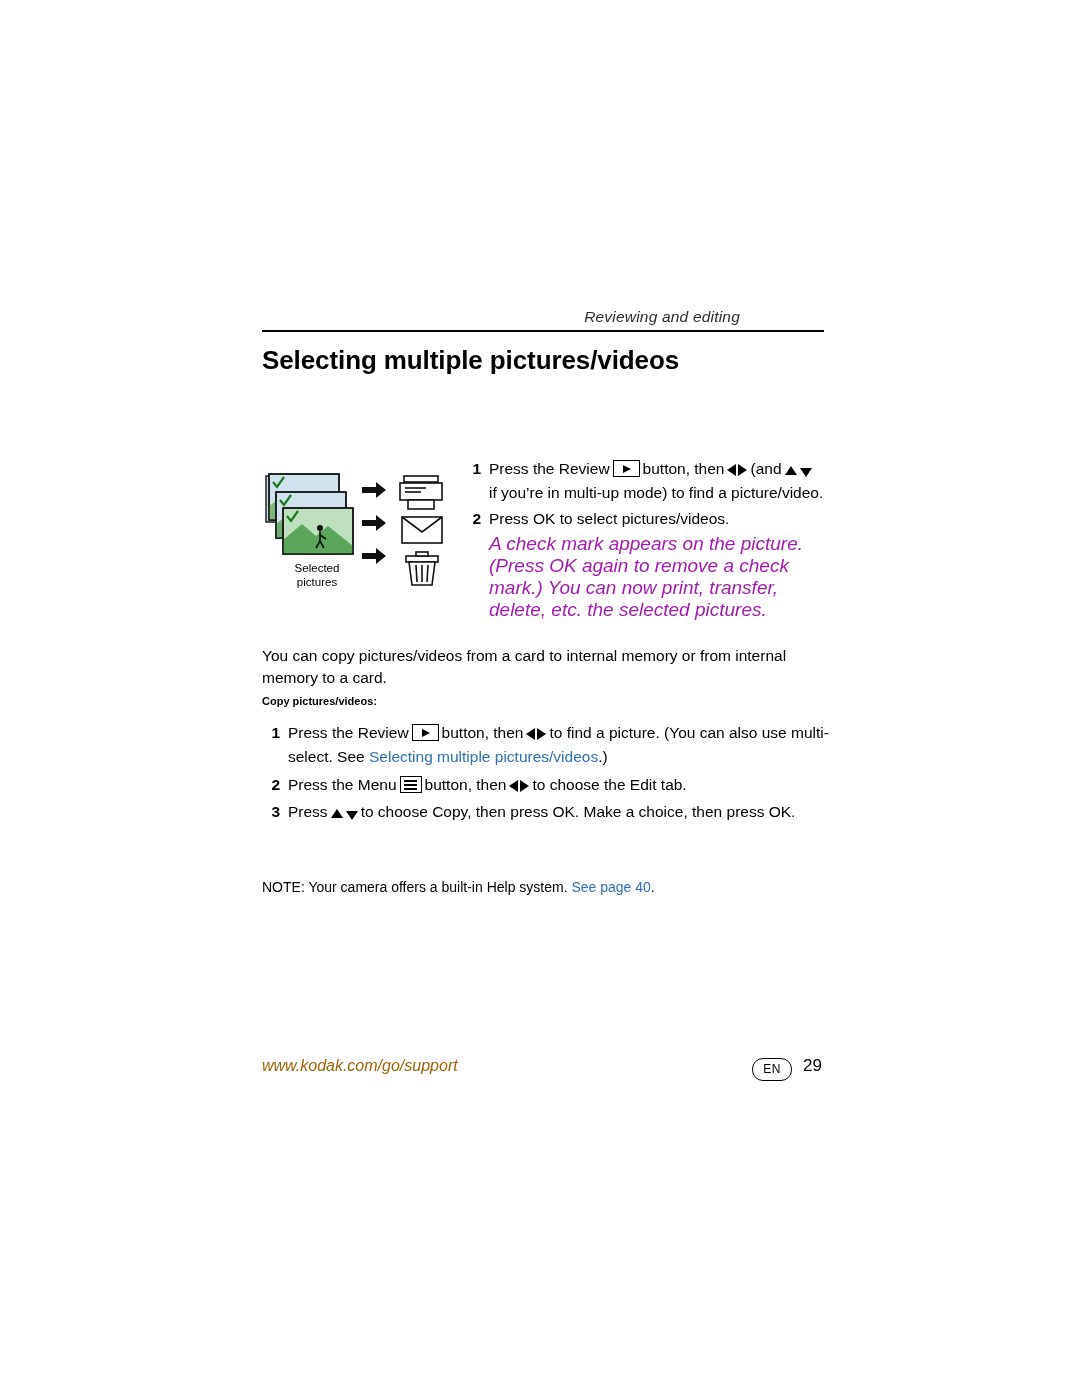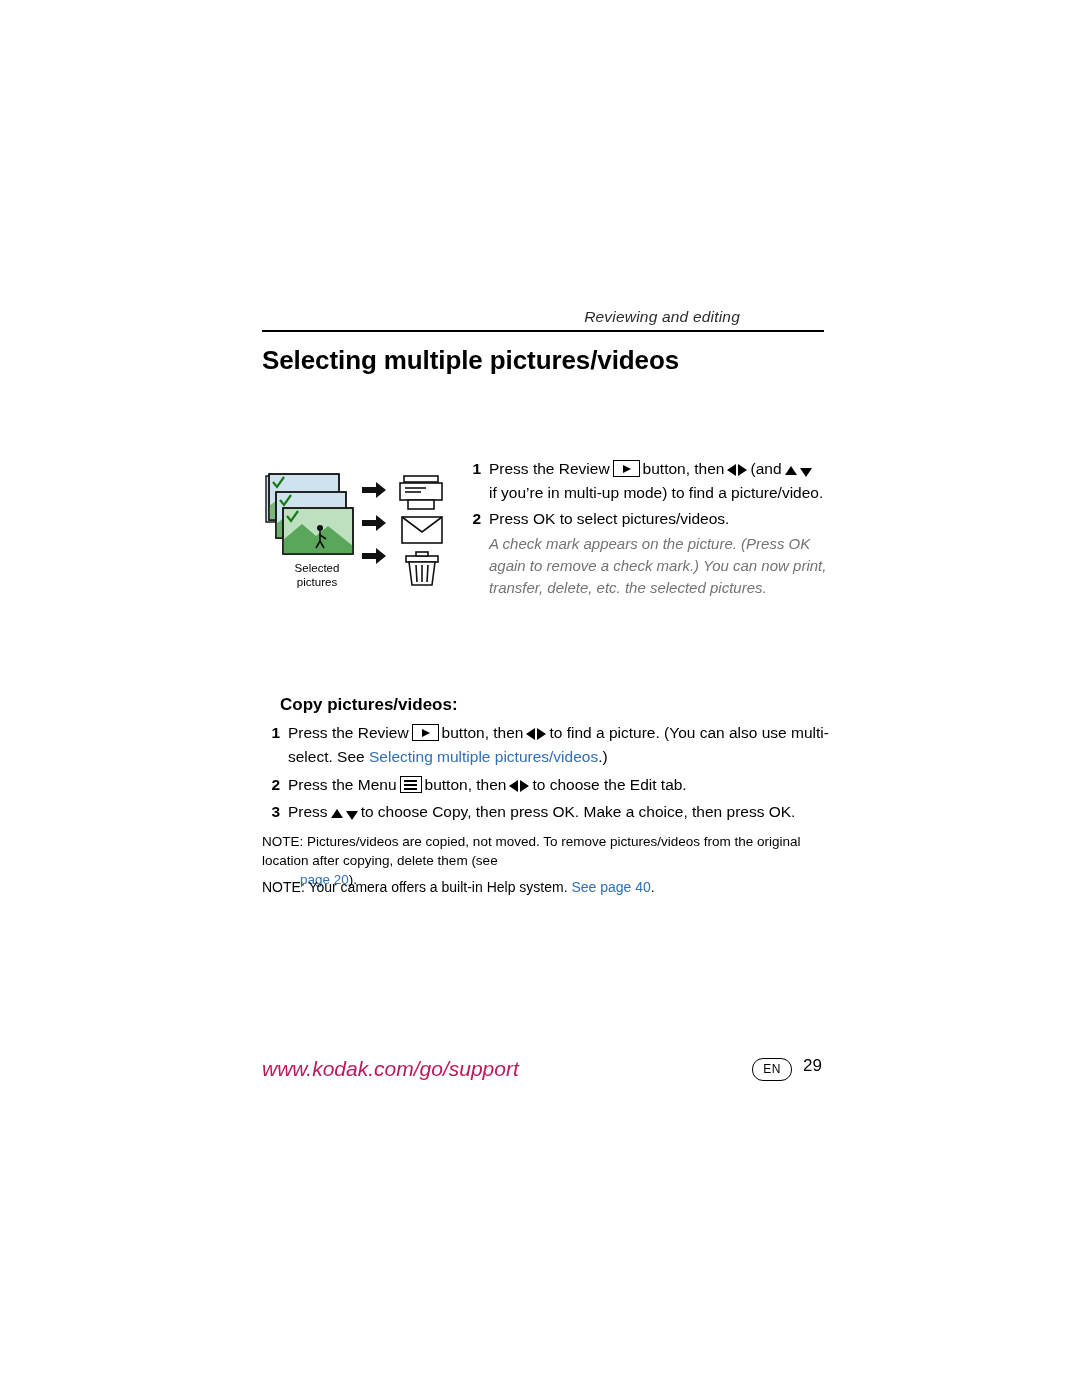--- a/index.html
+++ b/index.html
@@ -56,25 +56,24 @@
     font-size: 15.5px;
     line-height: 22px;
     color: #000;
   }
   #p-intro { left: 262px; top: 387px; width: 570px; }
   #p-link1 { left: 262px; top: 430px; width: 570px; color: #2f6fb5; }
   #p-copy-intro { left: 262px; top: 645px; width: 572px; }
 
   .bold-lead {
     position: absolute;
-    font-size: 17px;
+    font-size: 11px;
     font-weight: bold;
     left: 262px;
     top: 695px;
-    margin-left: 18px;
   }
 
   
   .step {
     position: absolute;
     font-size: 15.5px;
     line-height: 22px;
   }
   .step .num {
     position: absolute;
@@ -90,24 +89,24 @@
   }
 
   
   #s1 { left: 463px; top: 458px; width: 380px; }
   #s2 { left: 463px; top: 508px; width: 380px; }
   #note-italic {
     position: absolute;
     left: 489px;
     top: 533px;
     width: 350px;
-    font-size: 15px;
+    font-size: 19px;
     font-style: italic;
     line-height: 22px;
-    color: #737373;
+    color: #a21caf;
   }
 
   
   #c1 { left: 262px; top: 722px; width: 575px; }
   #c2 { left: 262px; top: 774px; width: 575px; }
   #c3 { left: 262px; top: 801px; width: 575px; }
 
   
   .note {
     position: absolute;
@@ -129,22 +128,22 @@
     margin-left: 38px;
   }
   .link { color: #2f6fb5; }
 
   
   .footer-url {
     position: absolute;
     left: 262px;
     top: 1057px;
     font-style: italic;
-    font-size: 21px;
-    color: #be185d;
+    font-size: 16px;
+    color: #a16207;
   }
   .footer-en {
     position: absolute;
     left: 752px;
     top: 1058px;
     width: 38px;
     height: 21px;
     border: 1.6px solid #000;
     border-radius: 11px;
     font-size: 12px;
@@ -302,20 +301,21 @@
   </div>
 
   <div class="step" id="s2">
     <span class="num">2</span>
     <span class="txt">Press OK to select pictures/videos.</span>
   </div>
 
   <div id="note-italic">A check mark appears on the picture. (Press OK again to remove a check mark.) You can now print, transfer, delete, etc. the selected pictures.</div>
 
 
+  <div class="para" id="p-copy-intro">You can copy pictures/videos from a card to internal memory or from internal memory to a card.</div>
 
   <div class="bold-lead">Copy pictures/videos:</div>
 
   <div class="step" id="c1">
     <span class="num">1</span>
     <span class="txt">
       <span>Press the Review</span><span class="icon-box icon-review"></span><span>button, then</span><span class="arrow-lr"><span class="tri tri-l"></span><span class="tri tri-r"></span></span><span>to find a picture. (You can also use multi-select. See</span>
       <span class="link">Selecting multiple pictures/videos</span><span>.)</span>
     </span>
   </div>
@@ -327,27 +327,20 @@
     </span>
   </div>
 
   <div class="step" id="c3">
     <span class="num">3</span>
     <span class="txt">
       <span>Press</span><span class="arrow-ud"><span class="tri tri-u"></span><span class="tri tri-d"></span></span><span>to choose Copy, then press OK. Make a choice, then press OK.</span>
     </span>
   </div>
 
-  <div class="note" id="note1">
-    <span class="lbl">NOTE:</span>
-    <span class="body">Pictures/videos are copied, not moved. To remove pictures/videos from the original location after copying, delete them (see</span>
-    <span class="note-indent">
-      <span class="link">page 20</span><span>).</span>
-    </span>
-  </div>
 
   <div class="note" id="note2">
     <span class="lbl">NOTE:</span>
     <span class="body">Your camera offers a built-in Help system.</span>
     <span class="link">See page 40</span><span>.</span>
   </div>
 
   <div class="footer-url">www.kodak.com/go/support</div>
   <div class="footer-en">EN</div>
   <div class="footer-page">29</div>

